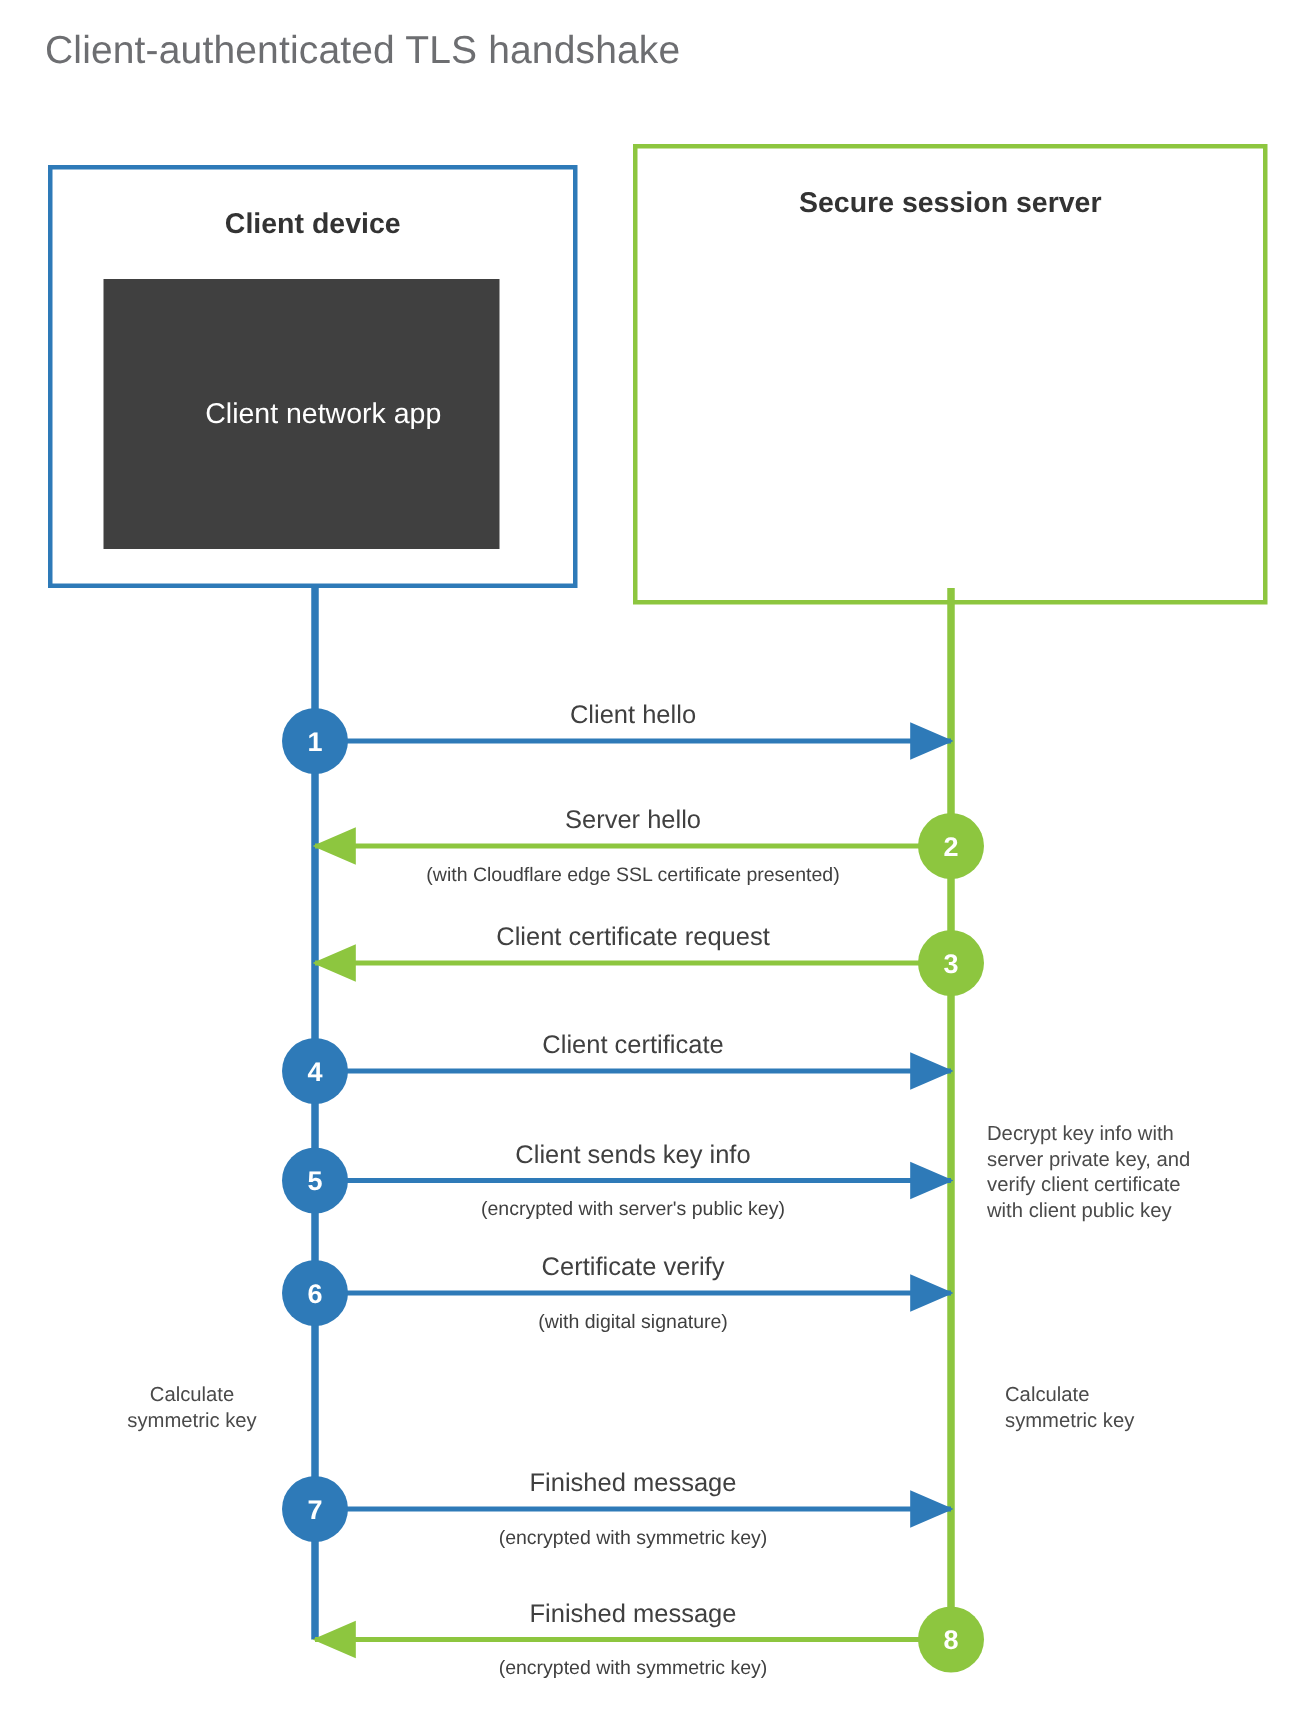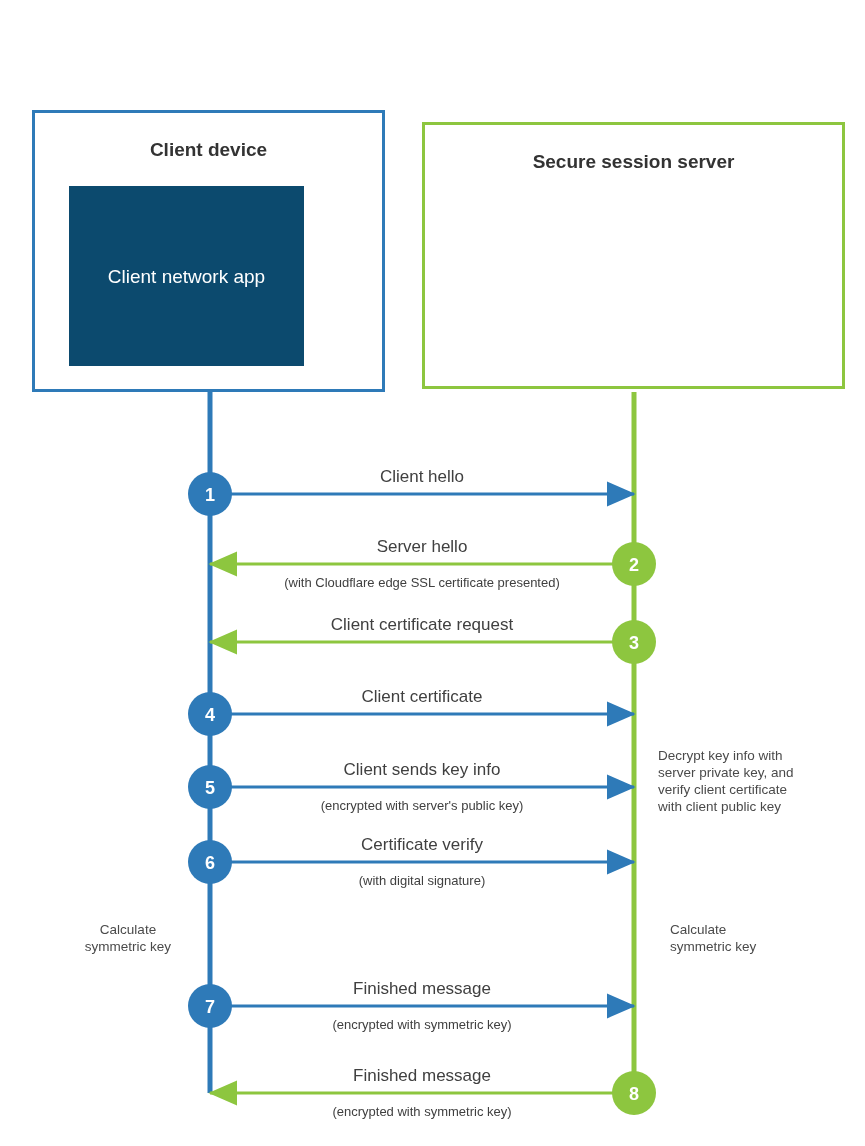--- a/index.html
+++ b/index.html
@@ -39,49 +39,50 @@
   }
   .actor-box.client {
     left: 32px;
     top: 110px;
     width: 353px;
     height: 282px;
     border: 3px solid #2e7ab8;
   }
   .actor-box.server {
     left: 422px;
-    top: 122px;
+    top: 96px;
     width: 423px;
-    height: 267px;
+    height: 307px;
     border: 3px solid #8dc63f;
   }
   .actor-title {
     position: absolute;
     left: 0;
     right: 0;
     top: 26px;
     text-align: center;
     font-size: 19px;
     font-weight: bold;
     color: #333333;
   }
   .client-app-block {
     position: absolute;
     left: 34px;
     top: 73px;
     width: 235px;
     height: 180px;
-    background: #0c4a6e;
+    background: #404040;
     color: #ffffff;
     font-size: 19px;
     line-height: 27px;
     display: flex;
     align-items: center;
     justify-content: center;
     text-align: center;
+    padding-left: 29px;
   }
   .server-components {
     position: absolute;
     left: 41px;
     top: 75px;
     width: 337px;
   }
   .server-component {
     background: #a9d175;
     color: #ffffff;
@@ -122,20 +123,21 @@
     font-size: 18px;
     font-weight: bold;
     fill: #ffffff;
   }
 </style>
 </head>
 <body>
 
 <div id="diagram-root">
 
+  <div class="page-title">Client-authenticated TLS handshake</div>
 
   <div class="actor-box client">
     <div class="actor-title">Client device</div>
     <div class="client-app-block">Client network app</div>
   </div>
 
   <div class="actor-box server">
     <div class="actor-title">Secure session server</div>
   </div>
 

